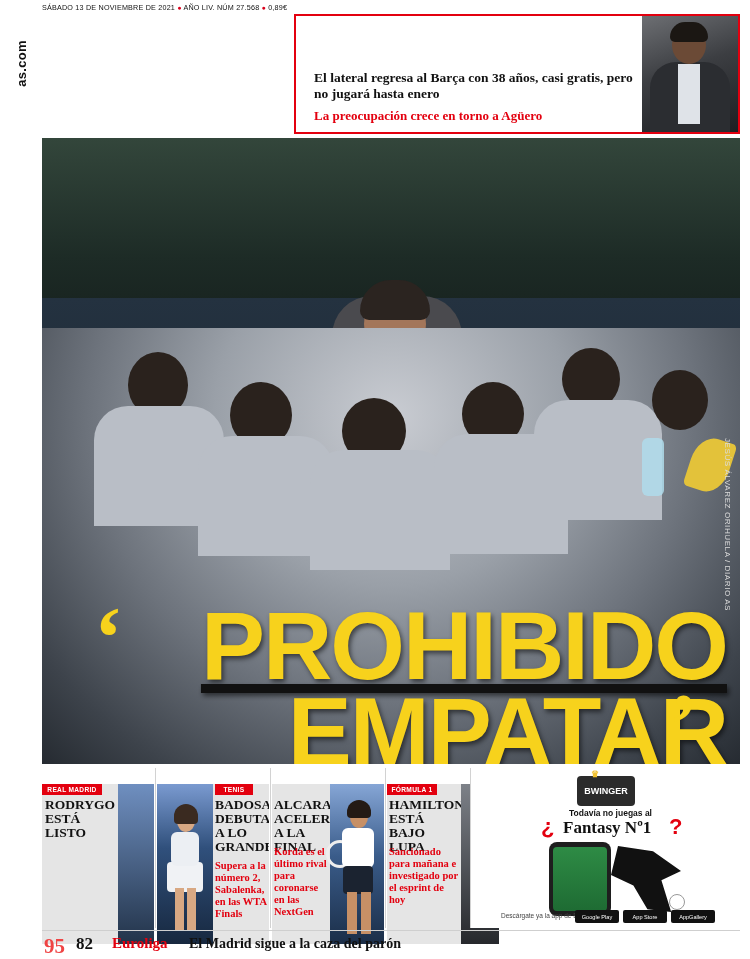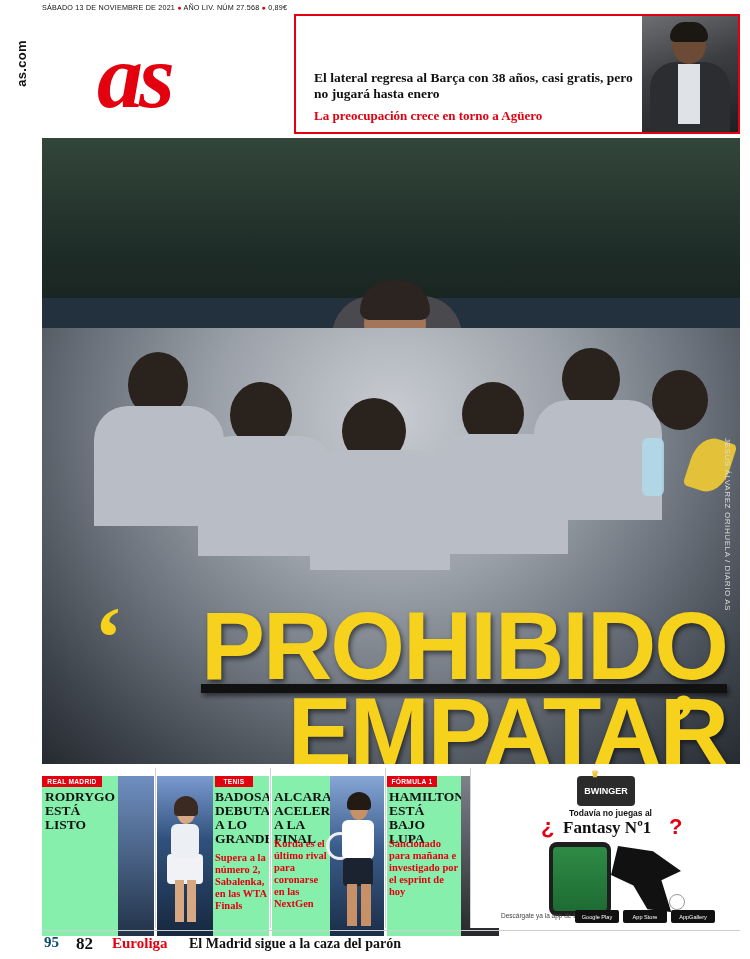--- a/index.html
+++ b/index.html
@@ -52,21 +52,21 @@
 
   
   .headline{position:absolute;left:85px;top:465px;width:600px;text-align:right;text-decoration:underline;}
   .headline .l1,.headline .l2{font-family:"Liberation Sans",sans-serif;font-weight:bold;color:#f7d21c;
      font-size:96px;line-height:86px;letter-spacing:-2px;text-shadow:2px 3px 5px rgba(0,0,0,.55);}
   .quote-open{position:absolute;left:52px;top:470px;font-size:86px;line-height:60px;color:#f7d21c;font-family:"Liberation Serif",serif;font-weight:bold;}
   .quote-close{position:absolute;right:42px;top:556px;font-size:86px;line-height:60px;color:#f7d21c;font-family:"Liberation Serif",serif;font-weight:bold;}
 
   
   .cards{position:absolute;left:42px;top:768px;width:698px;height:160px;}
-  .card{position:absolute;top:8px;height:160px;background:#86efac;overflow:hidden;}
+  .card{position:absolute;top:16px;height:160px;background:#e5e5e5;overflow:hidden;}
   .tag{position:absolute;left:0;top:0;height:11px;background:#e3000f;color:#fff;font-size:6.6px;font-weight:bold;
      letter-spacing:.3px;display:flex;align-items:center;justify-content:center;padding:0 3px;}
   .card h3{margin:0;position:absolute;top:14px;font-family:"Liberation Serif",serif;font-weight:bold;
      font-size:13.5px;line-height:14px;color:#111;}
   .card p{margin:0;position:absolute;font-family:"Liberation Serif",serif;font-size:10.5px;line-height:12px;color:#e3000f;font-weight:bold;}
   .cimg{position:absolute;top:0;height:160px;overflow:hidden;}
 
   .card1{left:0;width:112px;}
   .card1 .tag{width:54px;}
   .card2{left:115px;width:112px;}
@@ -109,21 +109,21 @@
   .ad .ball{position:absolute;left:198px;top:126px;width:14px;height:14px;border-radius:50%;background:#fff;border:1px solid #999;}
   .ad .foot{position:absolute;left:30px;top:144px;font-size:6.5px;color:#444;}
   .ad .store{position:absolute;top:142px;height:13px;background:#111;border-radius:2px;color:#fff;font-size:5.6px;
      display:flex;align-items:center;justify-content:center;}
   .ad .s1{left:104px;width:44px;}
   .ad .s2{left:152px;width:44px;}
   .ad .s3{left:200px;width:44px;}
 
   
   .botbar{position:absolute;left:42px;top:930px;width:698px;height:24px;border-top:1px solid #cfcfcf;}
-  .score{position:absolute;left:2px;top:3px;font-family:"Liberation Serif",serif;font-weight:bold;font-size:15px;color:#0c4a6e;}
+  .score{position:absolute;left:2px;top:3px;font-family:"Liberation Serif",serif;font-weight:bold;font-size:21px;color:#ef4444;}
   .score2{position:absolute;left:34px;top:3px;font-family:"Liberation Serif",serif;font-weight:bold;font-size:17px;color:#111;}
   .euroliga{position:absolute;left:70px;top:4px;font-family:"Liberation Serif",serif;font-weight:bold;font-size:15px;color:#e3000f;}
   .eurotext{position:absolute;left:147px;top:5px;font-family:"Liberation Serif",serif;font-weight:bold;font-size:14px;color:#111;}
 </style>
 </head>
 <body>
 
 <div class="page">
 
   <div class="topbar">
@@ -133,23 +133,20 @@
       <span>AÑO LIV. NÚM 27.568</span>
       <span class="dot">●</span>
       <span>0,89€</span>
     </div>
   </div>
 
   <div class="vertical-as">
     <span>as.com</span>
   </div>
 
-  <div class="masthead">
-    <div class="as-logo">as</div>
-  </div>
 
   <div class="promo">
     <div class="ph">
       <div class="body"></div>
         <div class="shirt"></div>
       <div class="head"></div>
         <div class="hair"></div>
     </div>
     <div class="sub">El lateral regresa al Barça con 38 años, casi gratis, pero no jugará hasta enero</div>
     <div class="red">La preocupación crece en torno a Agüero</div>

